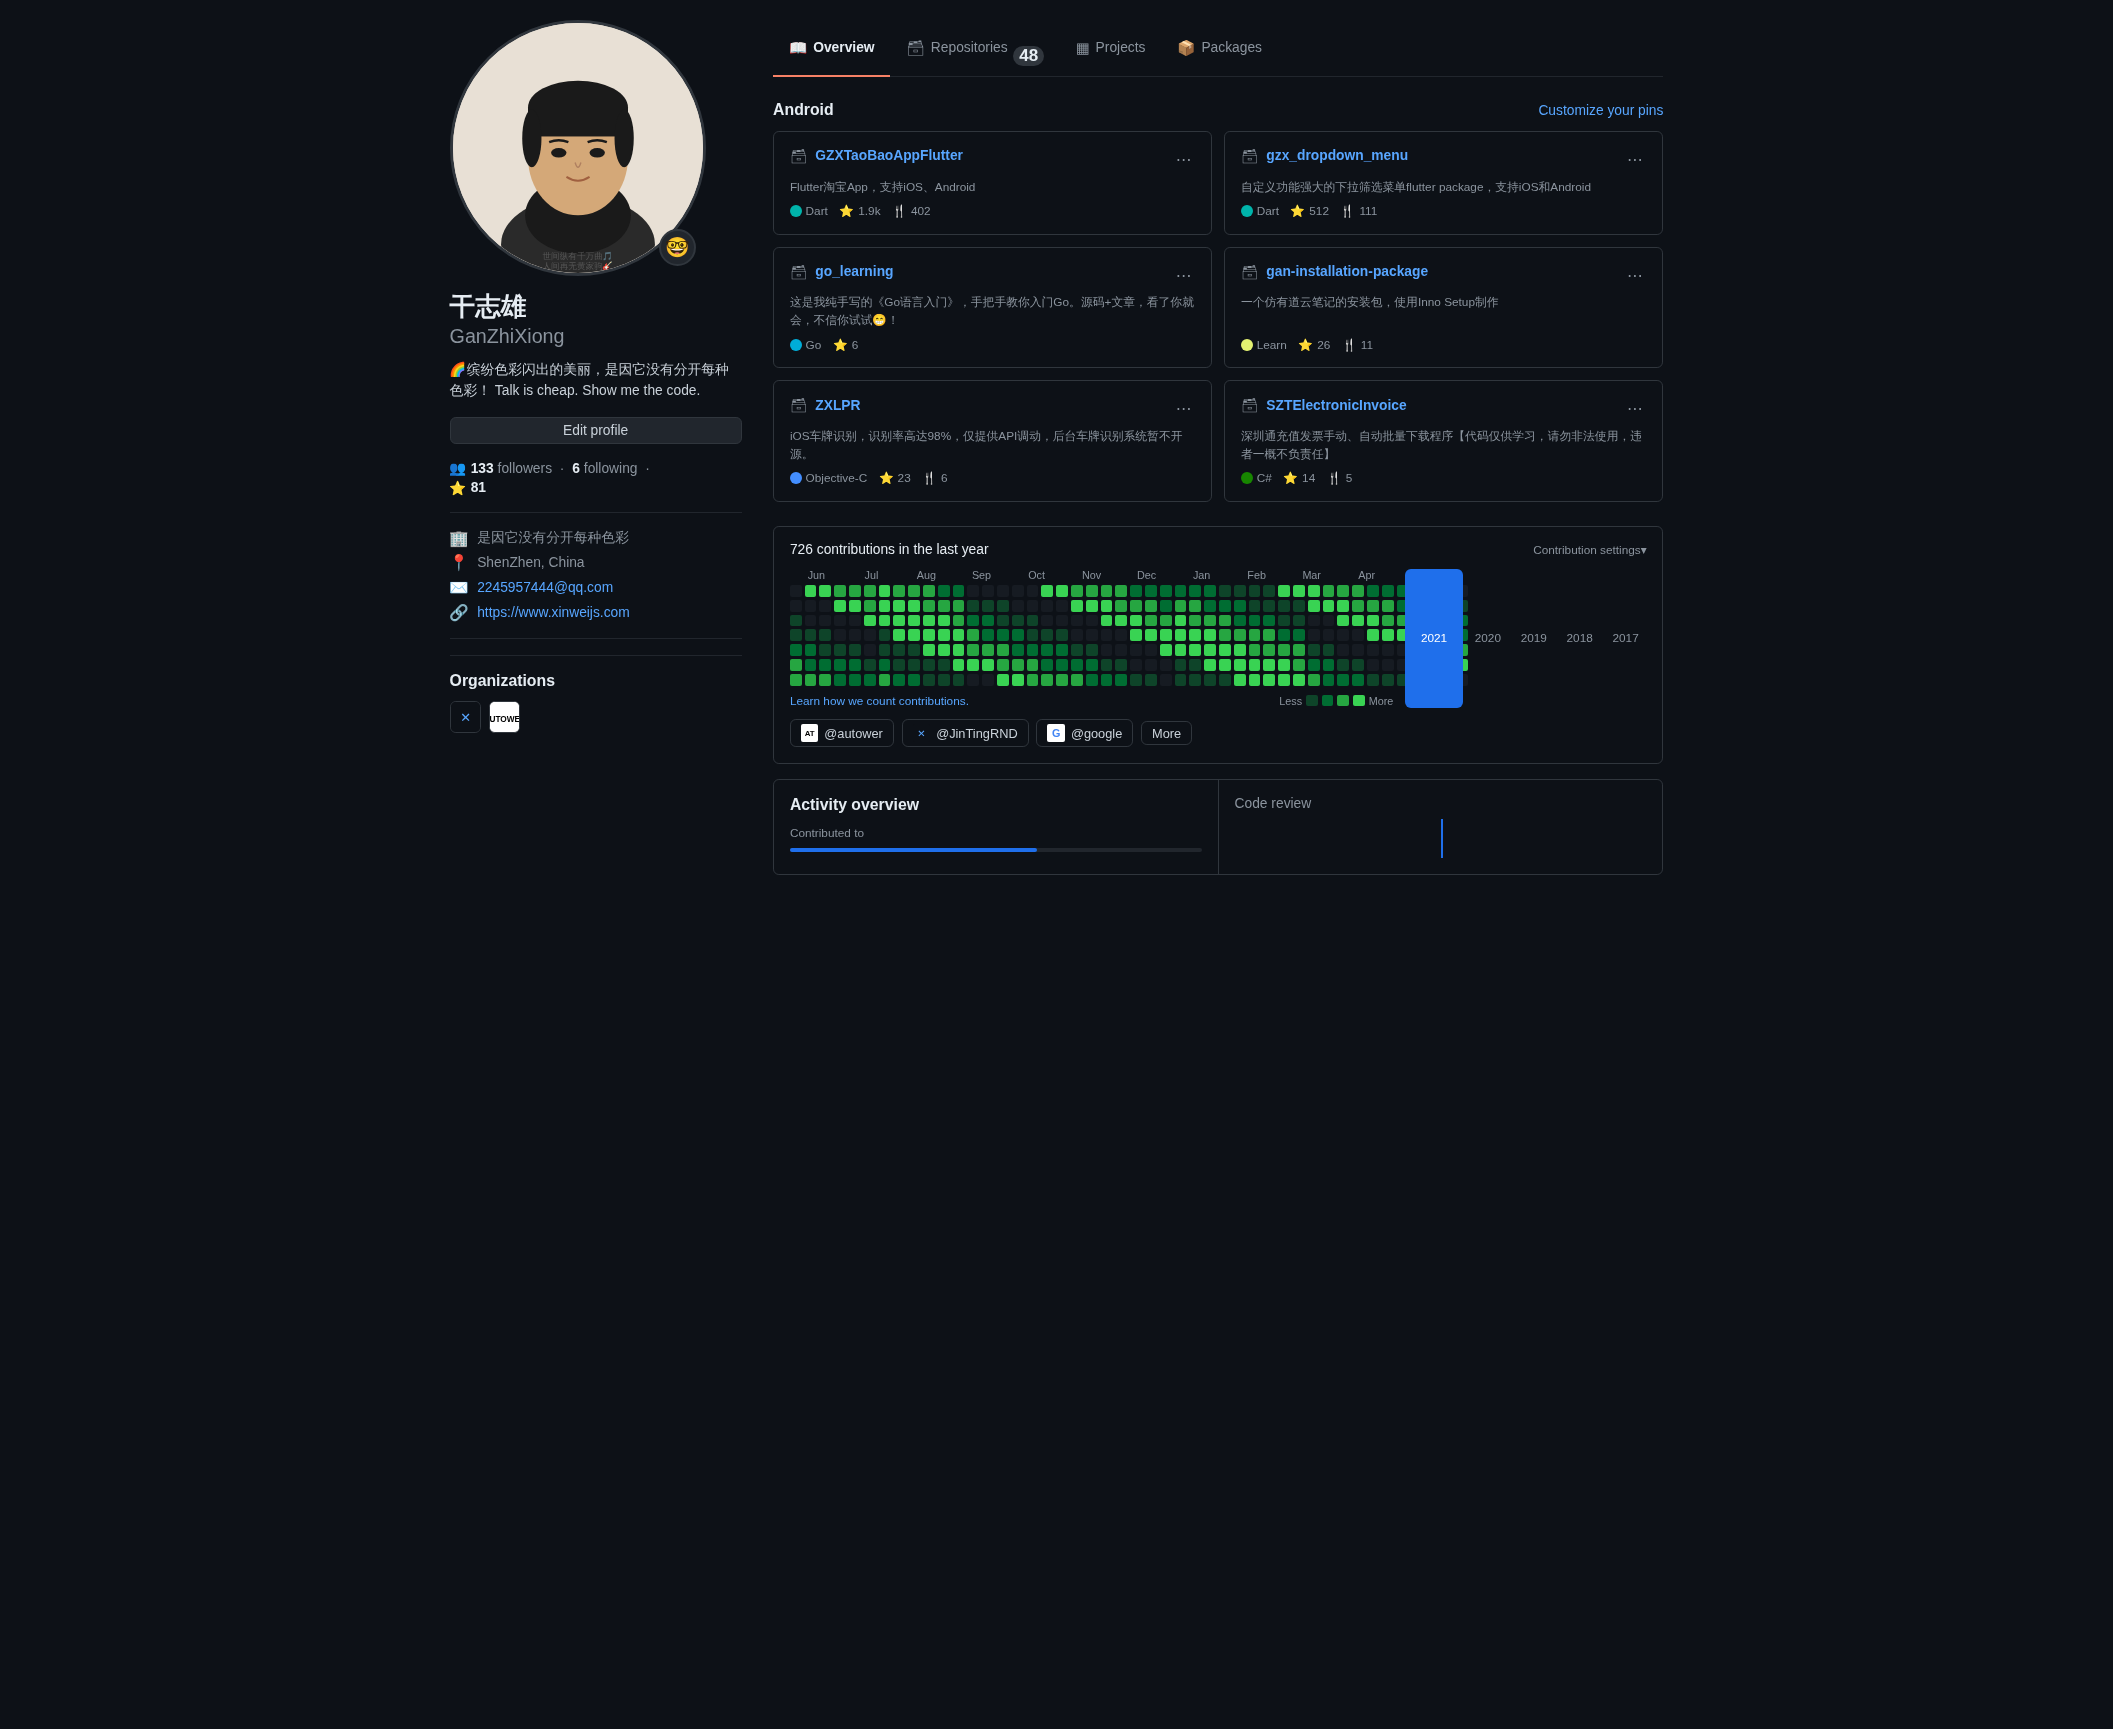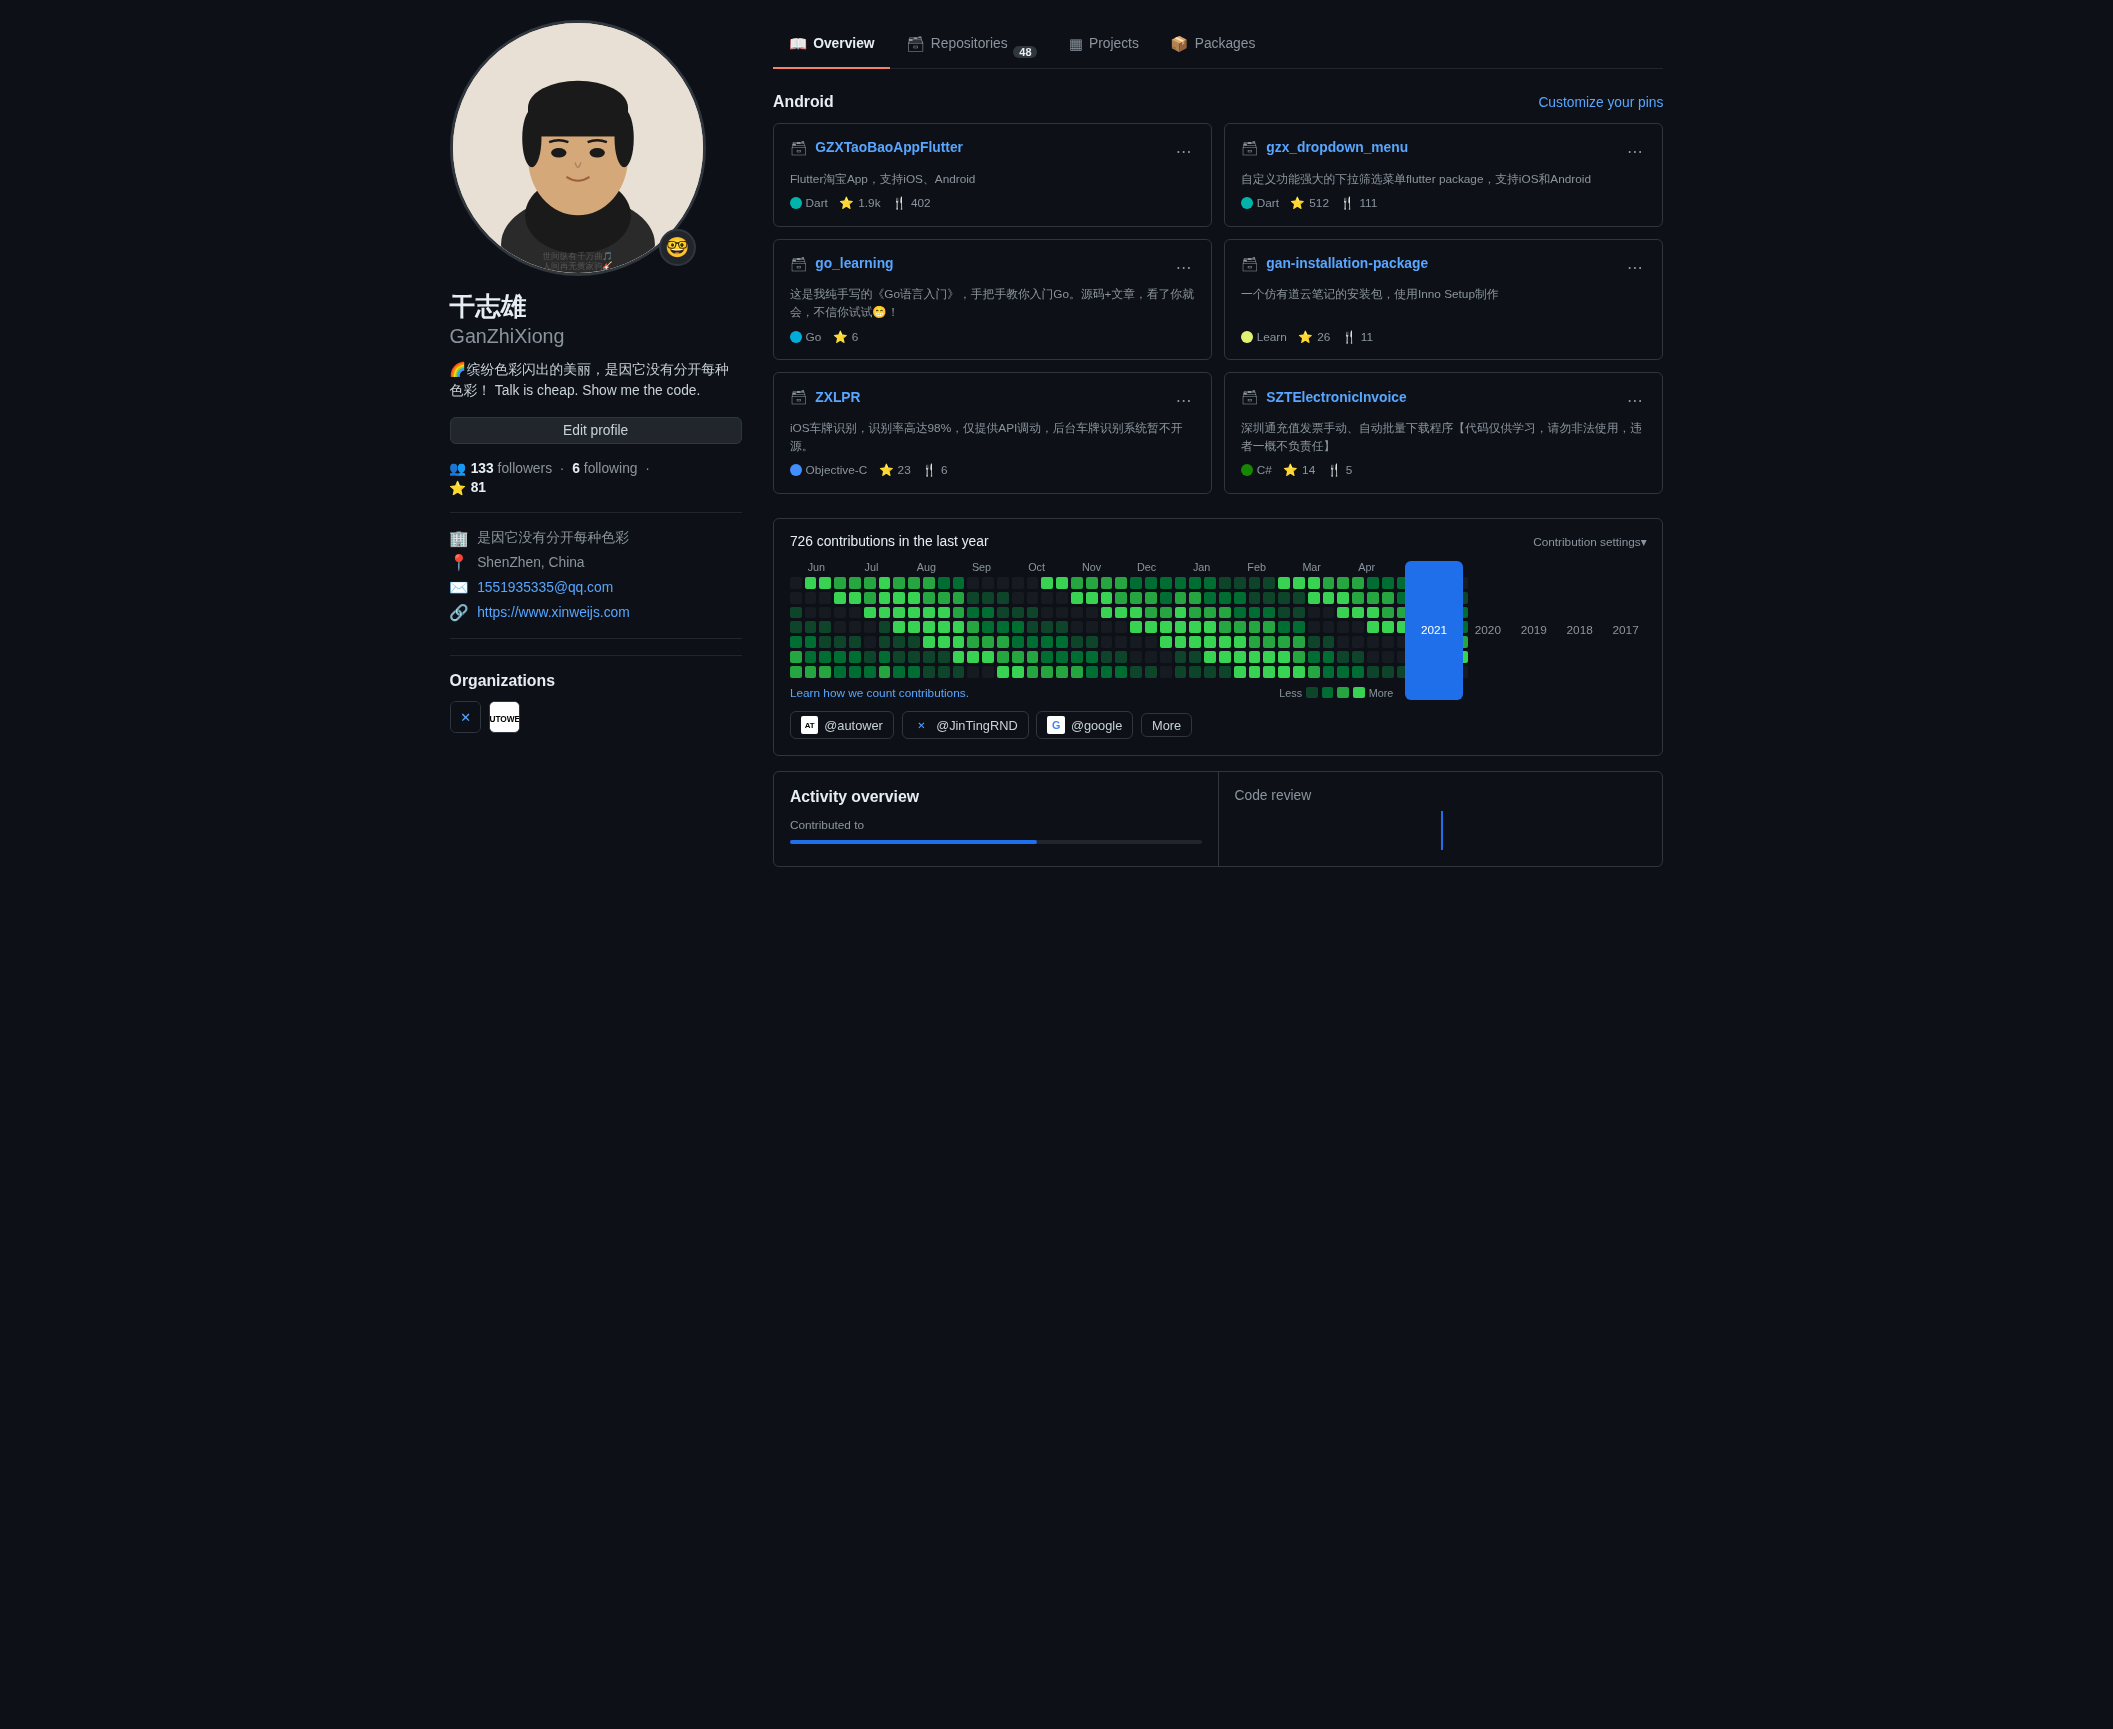--- a/index.html
+++ b/index.html
@@ -196,21 +196,21 @@
     .nav-tab.active {
       color: #e6edf3;
       border-bottom-color: #f78166;
       font-weight: 600;
     }
     .nav-tab .badge {
       background: #30363d;
       color: #e6edf3;
       border-radius: 19.7px;
       padding: 0 5.9px;
-      font-size: 11px;
+      font-size: 17px;
       font-weight: 600;
       margin-top: 16px;
     }
     .tab-icon { font-size: 14.8px; }
 
     
     .section-header {
       display: flex;
       justify-content: space-between;
       align-items: center;
@@ -540,21 +540,21 @@
       <li>
         <span class="meta-icon">🏢</span>
         <span>是因它没有分开每种色彩</span>
       </li>
       <li>
         <span class="meta-icon">📍</span>
         <span>ShenZhen, China</span>
       </li>
       <li>
         <span class="meta-icon">✉️</span>
-        <a>1551935335@qq.com</a>
+        <a>2245957444@qq.com</a>
       </li>
       <li>
         <span class="meta-icon">🔗</span>
         <a>https://www.xinweijs.com</a>
       </li>
     </ul>
 
     <div class="divider"></div>
 
 

